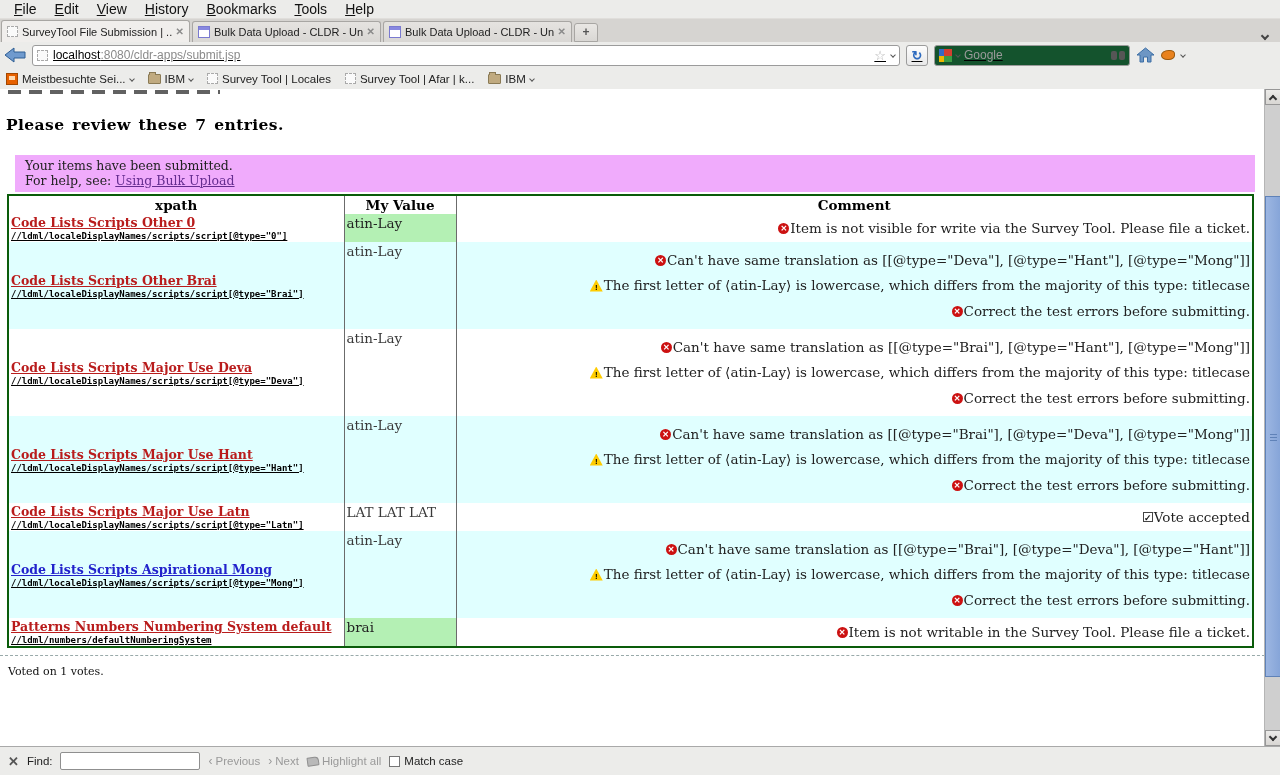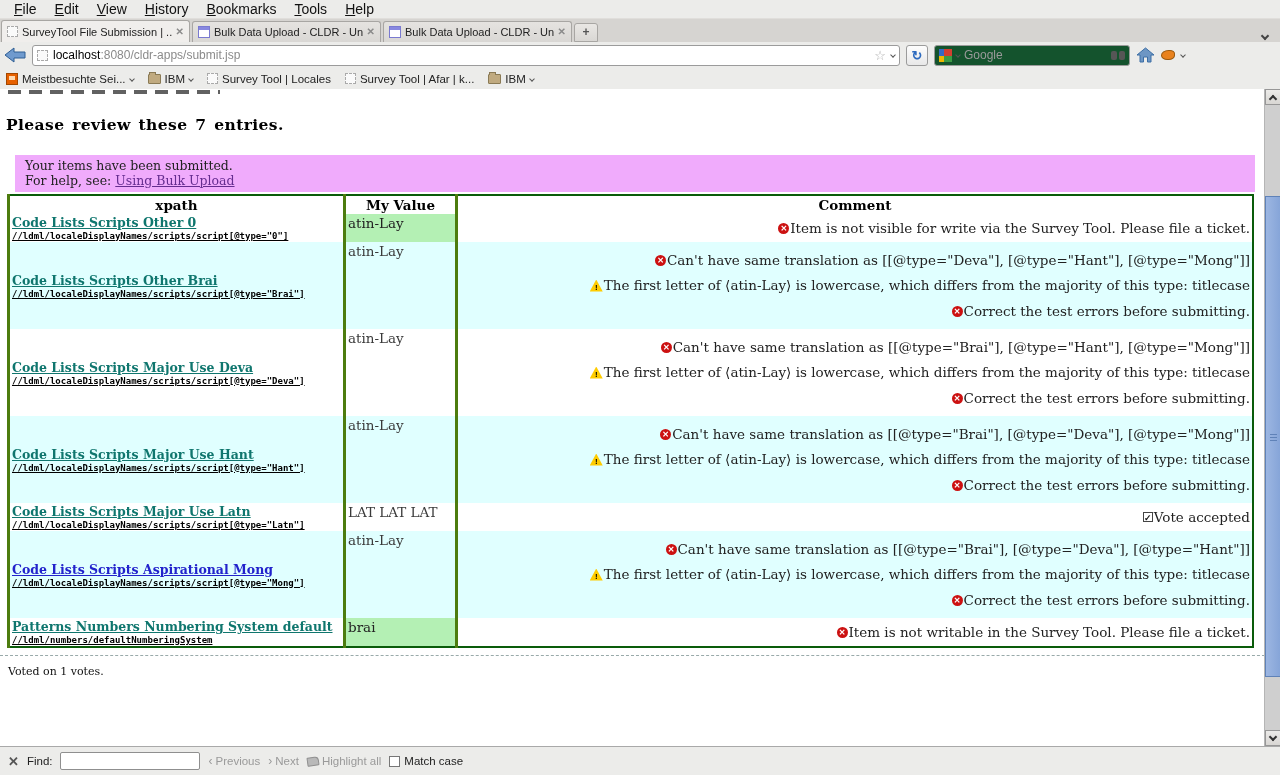--- a/index.html
+++ b/index.html
@@ -16,21 +16,21 @@
          background:linear-gradient(#e5e3e0,#d9d7d4); border:1px solid #a8a6a3; border-bottom:none; border-radius:3px 3px 0 0; margin-right:2px; }
   .tab.active { background:#f0eeec; height:22px; }
   .tab-label { flex:1; white-space:nowrap; overflow:hidden; }
   .tab-close { color:#8a8a8a; font-size:10px; font-weight:bold; line-height:10px; }
   .newtab-btn { width:24px; height:19px; border:1px solid #a8a6a3; border-radius:3px 3px 0 0; background:linear-gradient(#e9e7e4,#d9d7d4);
                 color:#555; font-size:12px; font-weight:bold; text-align:center; line-height:17px; }
   .alltabs-btn { position:absolute; right:4px; top:6px; width:14px; height:12px; }
   .chev { display:inline-block; width:6px; height:6px; border-right:2px solid #444; border-bottom:2px solid #444; transform:rotate(45deg); }
   .chev.small { width:4px; height:4px; border-width:1.5px; border-color:#555; }
 
-  .navbar { height:26px; background:#ececea; display:flex; align-items:center; padding:0 6px 0 4px; gap:6px; }
+  .navbar { height:26px; background:#ececea; display:flex; align-items:center; padding:0 6px 0 4px; gap:6px;text-decoration:underline; }
   .urlbar { flex:1; max-width:868px; height:21px; background:#fff; border:1px solid #9b9b9b; border-radius:3px; display:flex; align-items:center; padding:0 4px; gap:5px; }
   .url-text { font-size:12px; flex:1; white-space:nowrap; overflow:hidden; }
   .url-domain { color:#000; }
   .url-rest { color:#8a8a8a; }
   .dashed-fav { width:11px; height:11px; border:1px dashed #aaa; background:#fafafa; flex:none; }
   .star { color:#b0b0b0; font-size:13px; line-height:13px; }
   .reload-btn { width:22px; height:21px; border:1px solid #9b9b9b; border-radius:3px; background:linear-gradient(#fdfdfd,#e8e8e8);
                 color:#2e6bbf; font-size:13px; font-weight:bold; text-align:center; line-height:19px; }
   .searchbar { width:196px; height:21px; background:#14532d; border:1px solid #9b9b9b; border-radius:3px; display:flex; align-items:center; padding:0 4px; gap:4px; }
   .search-placeholder { flex:1; font-size:12px; color:#9a9a9a; }
@@ -52,26 +52,26 @@
   .content { position:absolute; top:89px; left:0; width:1280px; height:657px; background:#fff; font-family:"DejaVu Serif", serif; overflow:hidden; }
   .clipped-heading-remnant { position:absolute; top:1px; left:8px; width:212px; height:4px;
       background:repeating-linear-gradient(90deg,#3a3a3a 0 13px,transparent 13px 21px); opacity:.8; }
   .page-h1 { margin:26px 0 0 6px; font-size:15.5px; font-weight:bold; color:#000; letter-spacing:.4px; word-spacing:2px; }
   .notice { margin:21px 0 0 15px; width:1240px; background:#f0abfc; padding:3px 10px 4px; font-size:12.5px; color:#222; line-height:15px; }
   .notice a { color:#652d90; }
 
   table.review { border-collapse:collapse; margin:2px 0 0 7px; width:1247px; border:2px solid #0a5c0a; table-layout:fixed; }
   table.review col.c1{width:336px;} table.review col.c2{width:112px;}
   th { font-size:13.5px; font-weight:bold; text-align:center; padding:1px 0; background:#fff; }
-  td,th { border-left:3px solid #4d7c0f; border-right:1px solid #6b6b6b; vertical-align:top; }
+  td,th { border-left:1px solid #4d7c0f; border-right:1px solid #6b6b6b; vertical-align:top; }
   tr.bg-cyan td { background:#e0ffff; }
   tr.single td { height:26px; }
   tr.multi td { height:87px; }
   td.xpath-cell { padding:1px 2px; vertical-align:middle; }
-  .xpath-link { font-size:12.5px; font-weight:bold; color:#0f766e; text-decoration:underline; display:block; }
+  .xpath-link { font-size:12.5px; font-weight:bold; color:#b91c1c; text-decoration:underline; display:block; }
   .xpath-link.blue { color:#2222cc; }
   .xpath-path { font-family:"DejaVu Sans Mono", monospace; font-size:9px; font-weight:bold; color:#000; display:block; margin-top:1px;text-decoration:underline; }
   td.value-cell { padding:1px 2px; font-size:13.5px; color:#3a3a3a; }
   td.value-cell.green { background:#b4f0b4 !important; color:#222; }
   td.comment-cell { padding:1px 2px; }
   td.comment-cell .inner { display:flex; flex-direction:column; justify-content:space-evenly; height:100%;align-items:flex-end; }
   .comment-item { font-size:13.5px; color:#222; display:flex; align-items:baseline; line-height:17px; }
   .ci { flex:none; display:inline-block; margin-right:1px; }
   .ci.error { width:11px; height:11px; border-radius:50%; background:#cc1111; color:#fff; font:bold 8px/11px "Liberation Sans",sans-serif; text-align:center; align-self:center; }
   .ci.error::before { content:"✕"; }

